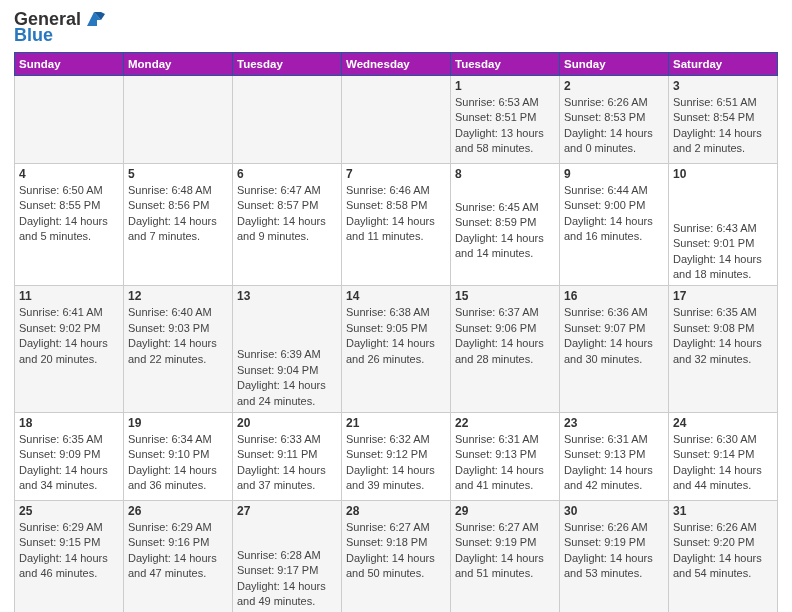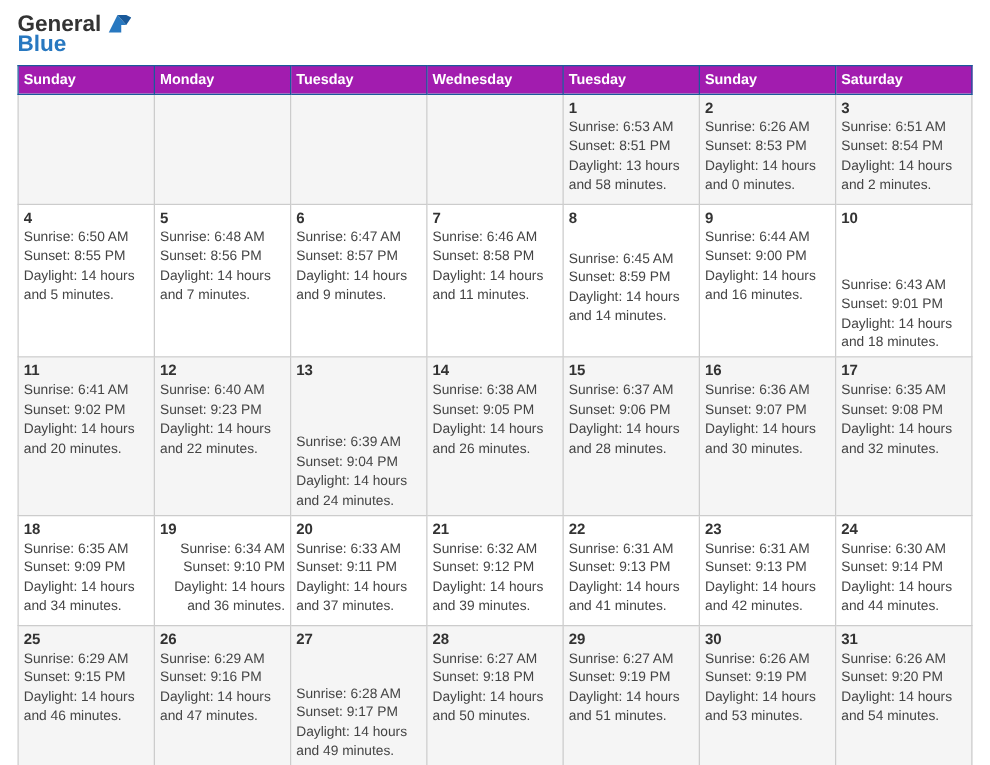--- a/index.html
+++ b/index.html
@@ -209,21 +209,21 @@
           <td>
             <span class="day-num">11</span>
             <div class="day-info" style="white-space: pre-line;">Sunrise: 6:41 AM
 Sunset: 9:02 PM
 Daylight: 14 hours
 and 20 minutes.</div>
           </td>
           <td>
             <span class="day-num">12</span>
             <div class="day-info" style="white-space: pre-line;">Sunrise: 6:40 AM
-Sunset: 9:23 PM
+Sunset: 9:03 PM
 Daylight: 14 hours
 and 22 minutes.</div>
           </td>
           <td>
             <span class="day-num">13</span>
             <div class="day-info" style="white-space: pre-line; margin-top: 44px;">Sunrise: 6:39 AM
 Sunset: 9:04 PM
 Daylight: 14 hours
 and 24 minutes.</div>
           </td>
@@ -259,21 +259,21 @@
         <tr>
           <td>
             <span class="day-num">18</span>
             <div class="day-info" style="white-space: pre-line;">Sunrise: 6:35 AM
 Sunset: 9:09 PM
 Daylight: 14 hours
 and 34 minutes.</div>
           </td>
           <td>
             <span class="day-num">19</span>
-            <div class="day-info" style="white-space: pre-line; text-align: right;">Sunrise: 6:34 AM
+            <div class="day-info" style="white-space: pre-line;">Sunrise: 6:34 AM
 Sunset: 9:10 PM
 Daylight: 14 hours
 and 36 minutes.</div>
           </td>
           <td>
             <span class="day-num">20</span>
             <div class="day-info" style="white-space: pre-line;">Sunrise: 6:33 AM
 Sunset: 9:11 PM
 Daylight: 14 hours
 and 37 minutes.</div>

